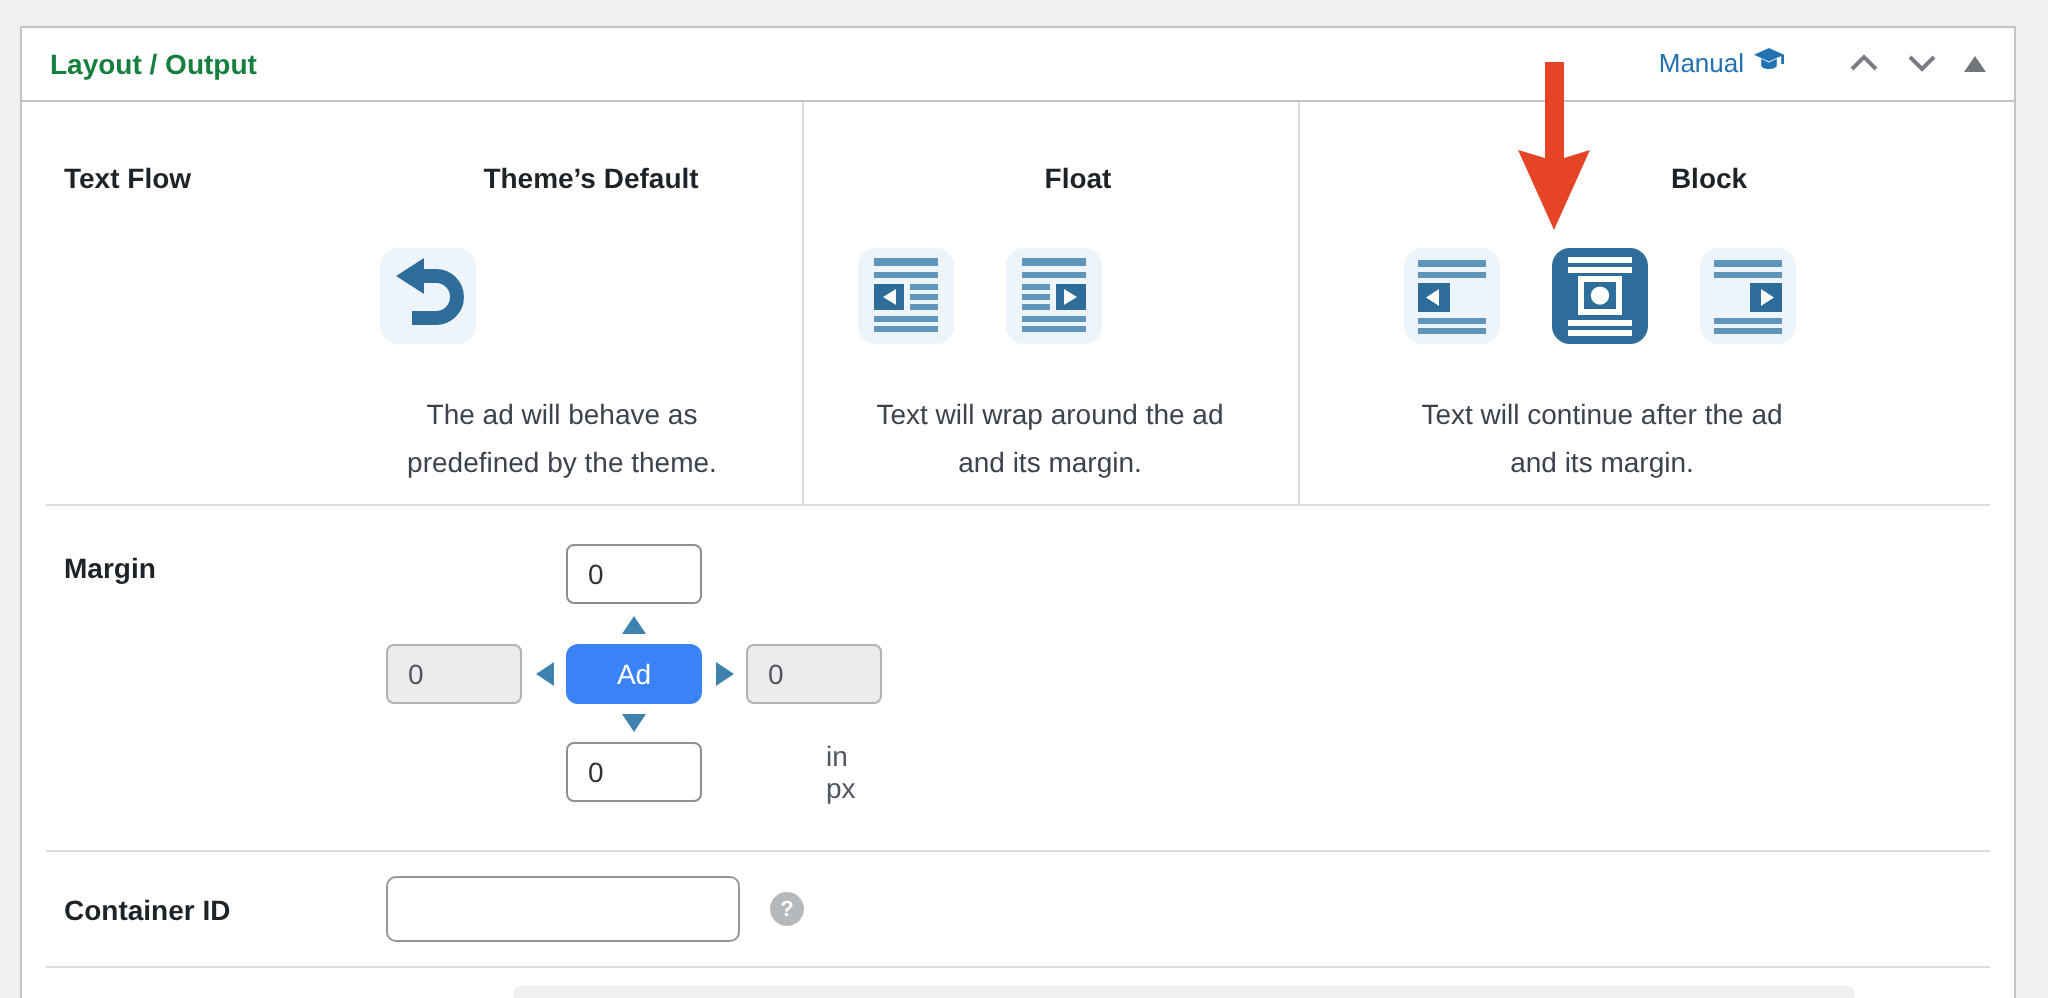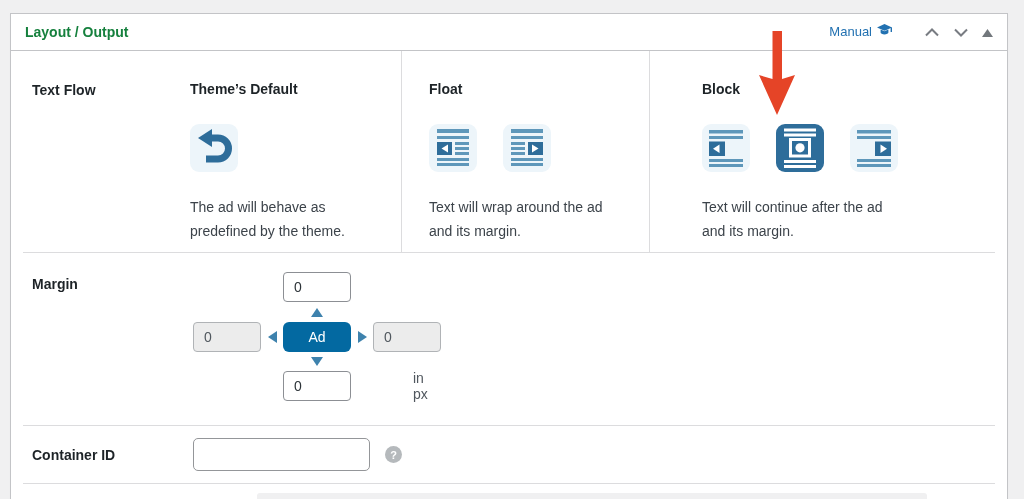--- a/index.html
+++ b/index.html
@@ -16,21 +16,21 @@
   .hdr-actions{display:flex;align-items:center;}
   .manual-link{display:flex;align-items:flex-start;gap:5px;color:#2271b1;font-size:13px;
     text-decoration:none;cursor:pointer;}
   .hdr-btn{margin-left:13px;display:flex;align-items:center;justify-content:center;cursor:pointer;}
   .hdr-btn:first-of-type{margin-left:32px;}
 
   
   .tf-row{display:flex;height:201px;}
   .tf-label-col{width:179px;padding:30px 0 0 21px;}
   .row-label{font-size:14px;font-weight:bold;color:#1d2327;}
-  .tf-col{padding-top:30px;}
+  .tf-col{padding-top:30px;text-align:center;}
   .tf-col2{width:211px;}
   .tf-col3{width:248px;border-left:1px solid #dcdcde;padding-left:27px;}
   .tf-col4{flex:1;border-left:1px solid #dcdcde;padding-left:52px;}
   .tf-heading{font-size:14px;font-weight:bold;color:#1d2327;height:18px;}
   .tile-row{display:flex;gap:26px;margin-top:25px;}
   .tile{width:48px;height:48px;border-radius:9px;background:#edf5fa;
     display:flex;align-items:center;justify-content:center;cursor:pointer;}
   .tile.selected{background:#2e6d9a;}
   .tf-desc{margin-top:24px;font-size:14px;line-height:1.7;color:#3c434a;}
   .w180{max-width:182px;} .w190{max-width:192px;} .w196{max-width:198px;}
@@ -41,21 +41,21 @@
   .margin-row{position:relative;height:172px;}
   .margin-row .row-label{position:absolute;left:21px;top:23px;}
   .margin-grid{position:absolute;left:182px;top:19px;display:grid;
     grid-template-columns:68px 22px 68px 22px 68px;
     grid-template-rows:30px 20px 30px 19px 30px;}
   .cell-center{display:flex;align-items:center;justify-content:center;}
   .m-input{width:68px;height:30px;border:1px solid #8c8f94;border-radius:4px;
     font-size:14px;color:#2c3338;padding:0 6px 0 10px;background:#fff;
     font-family:"Liberation Sans",sans-serif;}
   .m-input:disabled{background:#ececec;border-color:#b0b3b6;color:#50575e;}
-  .ad-btn{width:68px;height:30px;background:#0369a1;border-radius:6px;color:#fff;
+  .ad-btn{width:68px;height:30px;background:#3b82f6;border-radius:6px;color:#fff;
     font-size:14px;display:flex;align-items:center;justify-content:center;}
   .tri{width:0;height:0;}
   .tri-up{border-left:6px solid transparent;border-right:6px solid transparent;border-bottom:9px solid #3e82ad;}
   .tri-down{border-left:6px solid transparent;border-right:6px solid transparent;border-top:9px solid #3e82ad;}
   .tri-left{border-top:6px solid transparent;border-bottom:6px solid transparent;border-right:9px solid #3e82ad;}
   .tri-right{border-top:6px solid transparent;border-bottom:6px solid transparent;border-left:9px solid #3e82ad;}
   .unit-cell{display:flex;align-items:center;padding-left:40px;font-size:14px;color:#50575e;}
 
   
   .cid-row{display:flex;align-items:center;height:57px;padding-left:21px;}

